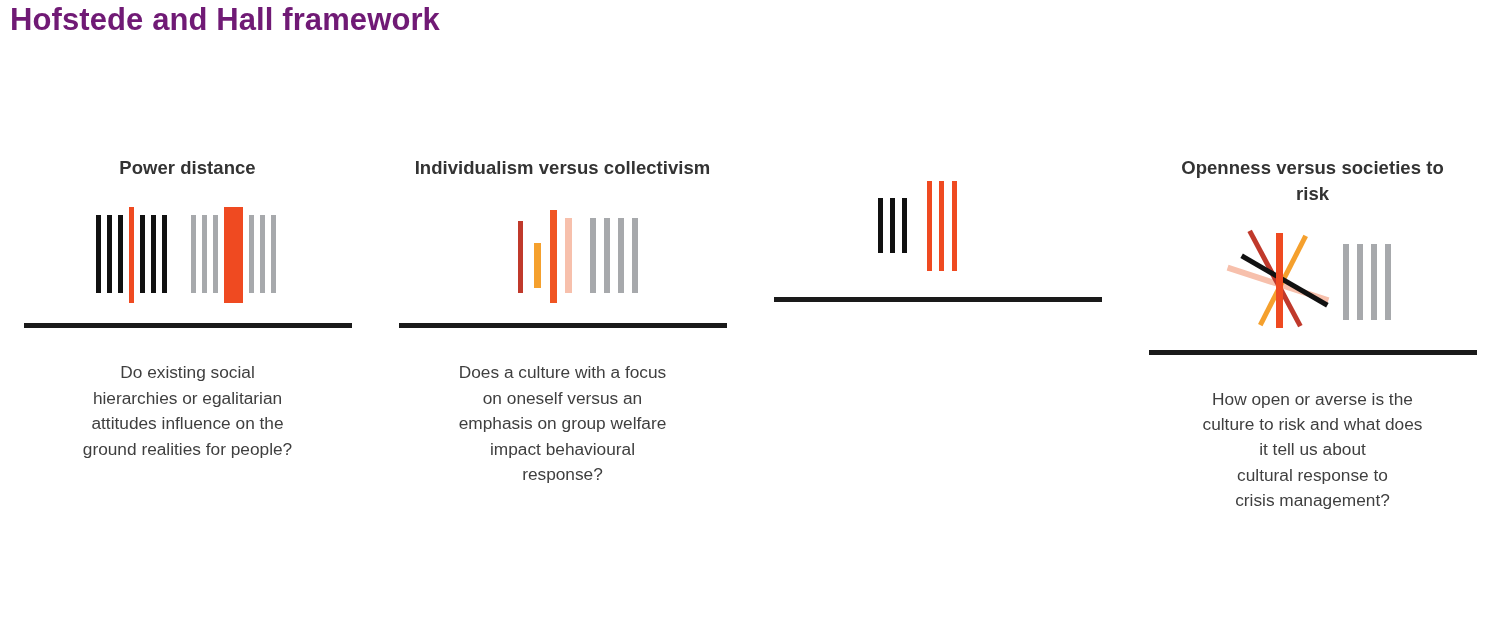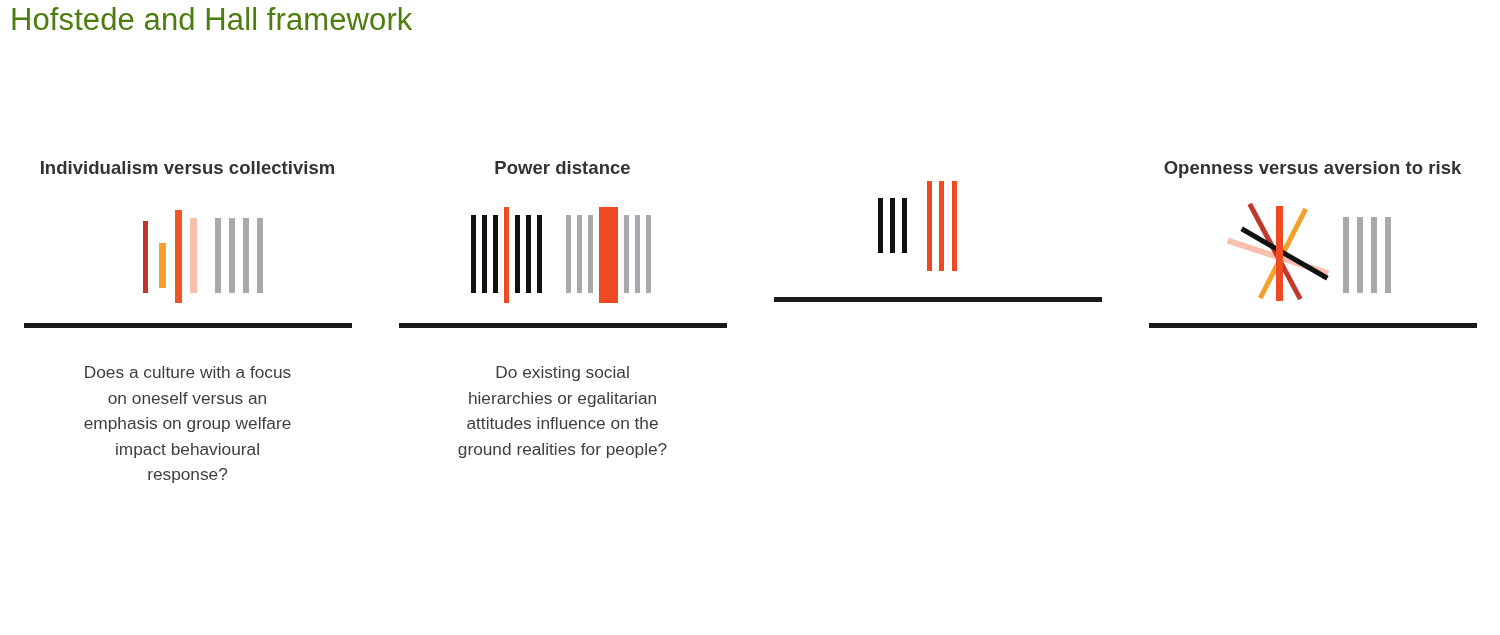--- a/index.html
+++ b/index.html
@@ -16,22 +16,22 @@
     overflow: hidden;
     position: relative;
   }
 
   
   #slide-title {
     position: absolute;
     left: 10px;
     top: 2px;
     font-size: 31px;
-    font-weight: 400;
-    color: #4d7c0f;
+    font-weight: 700;
+    color: #701a75;
     letter-spacing: 0.1px;
     white-space: nowrap;
   }
 
   
   #columns {
     position: absolute;
     left: 0;
     top: 155px;
     width: 1500px;
@@ -101,46 +101,20 @@
   }
 </style>
 </head>
 <body>
 
 <div id="slide-title">Hofstede and Hall framework</div>
 
 <div id="columns">
 
   <div class="column">
-    <div class="col-heading">Individualism versus collectivism</div>
-
-    <div class="icon-wrap">
-      <div class="icon-stage">
-        <div class="bar" style="left:55px;  top:22px; width:5px; height:72px; background:#C0392B;"></div>
-        <div class="bar" style="left:71px;  top:44px; width:7px; height:45px; background:#F5A02D;"></div>
-        <div class="bar" style="left:87px;  top:11px; width:7px; height:93px; background:#F05523;"></div>
-        <div class="bar" style="left:102px; top:19px; width:7px; height:75px; background:#F7C0AC;"></div>
-
-        <div class="bar" style="left:127px; top:19px; width:6px; height:75px; background:#A7A9AC;"></div>
-        <div class="bar" style="left:141px; top:19px; width:6px; height:75px; background:#A7A9AC;"></div>
-        <div class="bar" style="left:155px; top:19px; width:6px; height:75px; background:#A7A9AC;"></div>
-        <div class="bar" style="left:169px; top:19px; width:6px; height:75px; background:#A7A9AC;"></div>
-      </div>
-    </div>
-
-    <div class="divider"></div>
-
-    <div class="col-body">Does a culture with a focus
-on oneself versus an
-emphasis on group welfare
-impact behavioural
-response?</div>
-  </div>
-
-  <div class="column">
     <div class="col-heading">Power distance</div>
 
     <div class="icon-wrap">
       <div class="icon-stage">
 
         <div class="bar" style="left:8px;  top:16px; width:5px;  height:78px; background:#111111;"></div>
         <div class="bar" style="left:19px; top:16px; width:5px;  height:78px; background:#111111;"></div>
         <div class="bar" style="left:30px; top:16px; width:5px;  height:78px; background:#111111;"></div>
         <div class="bar" style="left:41px; top:8px;  width:5px;  height:96px; background:#EF4A21;"></div>
         <div class="bar" style="left:52px; top:16px; width:5px;  height:78px; background:#111111;"></div>
@@ -159,39 +133,65 @@
 
     <div class="divider"></div>
 
     <div class="col-body">Do existing social
 hierarchies or egalitarian
 attitudes influence on the
 ground realities for people?</div>
   </div>
 
   <div class="column">
+    <div class="col-heading">Individualism versus collectivism</div>
+
+    <div class="icon-wrap">
+      <div class="icon-stage">
+        <div class="bar" style="left:55px;  top:22px; width:5px; height:72px; background:#C0392B;"></div>
+        <div class="bar" style="left:71px;  top:44px; width:7px; height:45px; background:#F5A02D;"></div>
+        <div class="bar" style="left:87px;  top:11px; width:7px; height:93px; background:#F05523;"></div>
+        <div class="bar" style="left:102px; top:19px; width:7px; height:75px; background:#F7C0AC;"></div>
+
+        <div class="bar" style="left:127px; top:19px; width:6px; height:75px; background:#A7A9AC;"></div>
+        <div class="bar" style="left:141px; top:19px; width:6px; height:75px; background:#A7A9AC;"></div>
+        <div class="bar" style="left:155px; top:19px; width:6px; height:75px; background:#A7A9AC;"></div>
+        <div class="bar" style="left:169px; top:19px; width:6px; height:75px; background:#A7A9AC;"></div>
+      </div>
+    </div>
+
+    <div class="divider"></div>
+
+    <div class="col-body">Does a culture with a focus
+on oneself versus an
+emphasis on group welfare
+impact behavioural
+response?</div>
+  </div>
+
+  <div class="column">
 
     <div class="icon-wrap">
       <div class="icon-stage">
         <div class="bar" style="left:40px; top:25px; width:5px; height:55px; background:#111111;"></div>
         <div class="bar" style="left:52px; top:25px; width:5px; height:55px; background:#111111;"></div>
         <div class="bar" style="left:64px; top:25px; width:5px; height:55px; background:#111111;"></div>
 
         <div class="bar" style="left:89px;  top:8px; width:5px; height:90px; background:#EF4A21;"></div>
         <div class="bar" style="left:101px; top:8px; width:5px; height:90px; background:#EF4A21;"></div>
         <div class="bar" style="left:114px; top:8px; width:5px; height:90px; background:#EF4A21;"></div>
       </div>
     </div>
 
     <div class="divider"></div>
 
   </div>
 
   <div class="column">
-    <div class="col-heading">Openness versus aversion to risk</div>
+    <div class="col-heading">Openness versus societies to risk</div>
 
     <div class="icon-wrap">
       <div class="icon-stage">
 
         <div class="slash" style="left:12px; top:55px; width:106px; height:6px; background:#F7C0AC;
                     transform: rotate(18deg);"></div>
 
         <div class="slash" style="left:8px; top:50px; width:108px; height:5px; background:#C0392B;
                     transform: rotate(62deg);"></div>
 
@@ -205,15 +205,20 @@
 
         <div class="bar" style="left:130px; top:18px; width:6px; height:76px; background:#A7A9AC;"></div>
         <div class="bar" style="left:144px; top:18px; width:6px; height:76px; background:#A7A9AC;"></div>
         <div class="bar" style="left:158px; top:18px; width:6px; height:76px; background:#A7A9AC;"></div>
         <div class="bar" style="left:172px; top:18px; width:6px; height:76px; background:#A7A9AC;"></div>
       </div>
     </div>
 
     <div class="divider"></div>
 
+    <div class="col-body">How open or averse is the
+culture to risk and what does
+it tell us about
+cultural response to
+crisis management?</div>
   </div>
 
 </div>
 
 </body></html>

